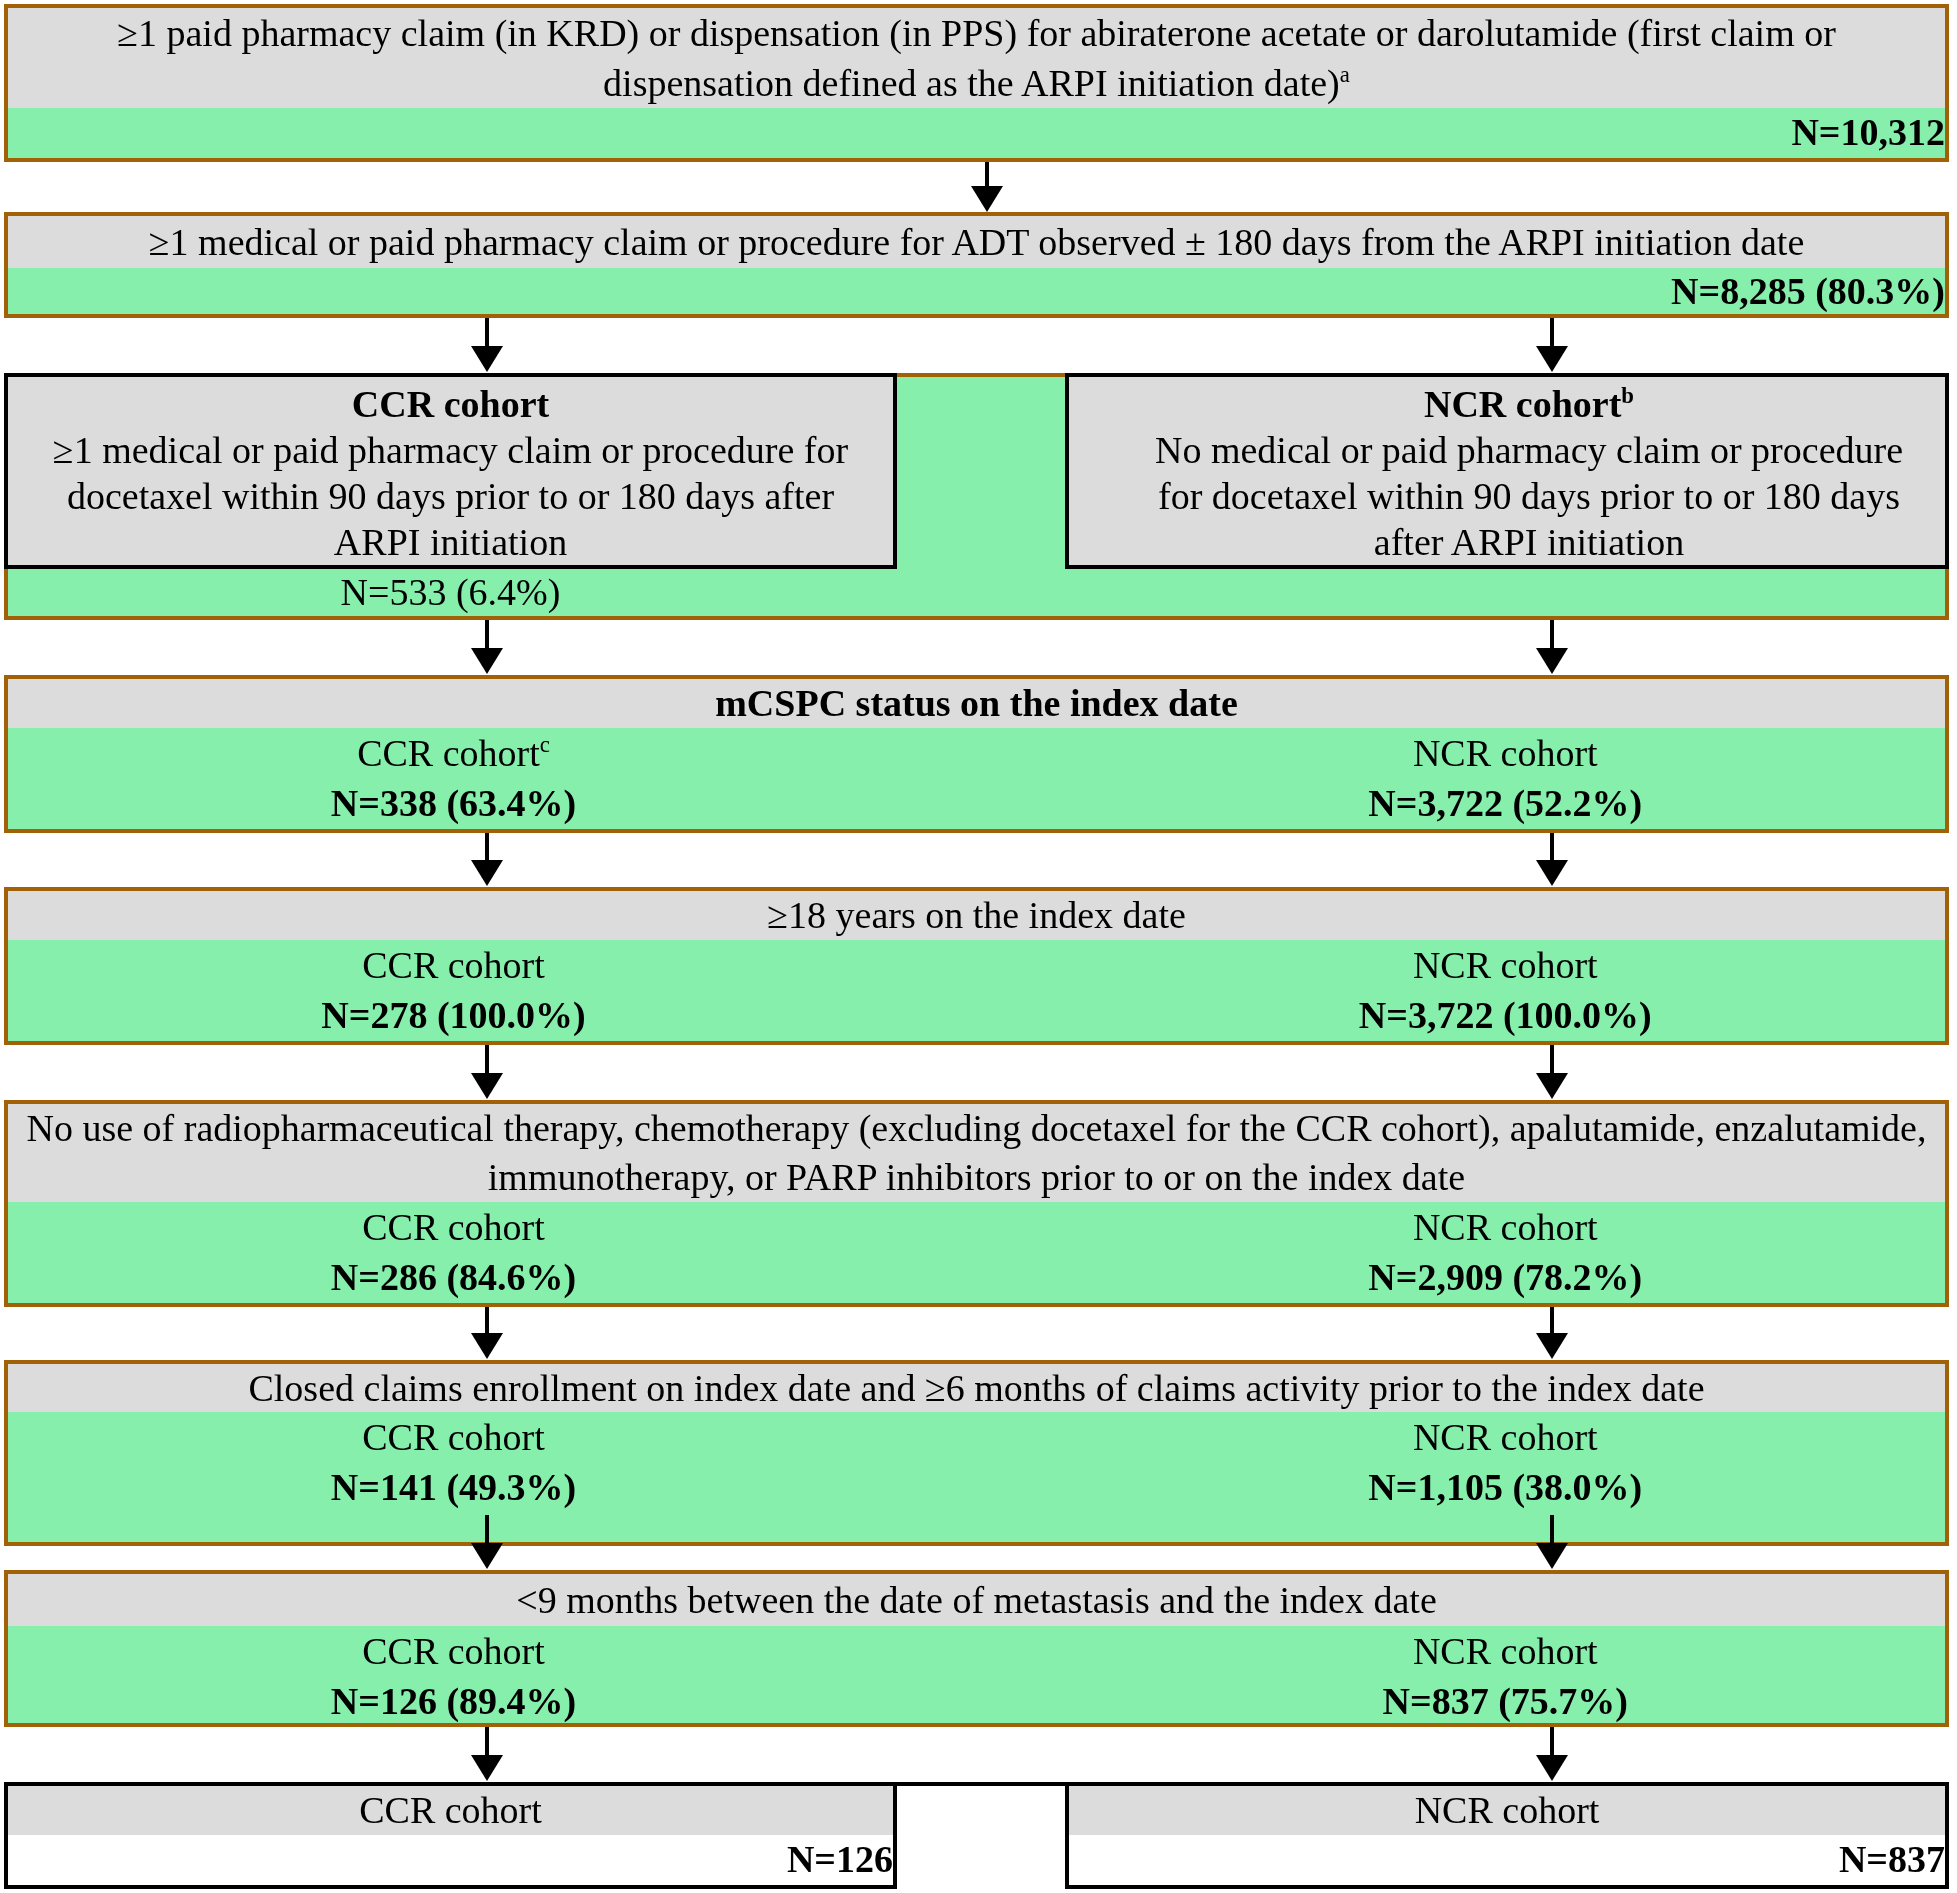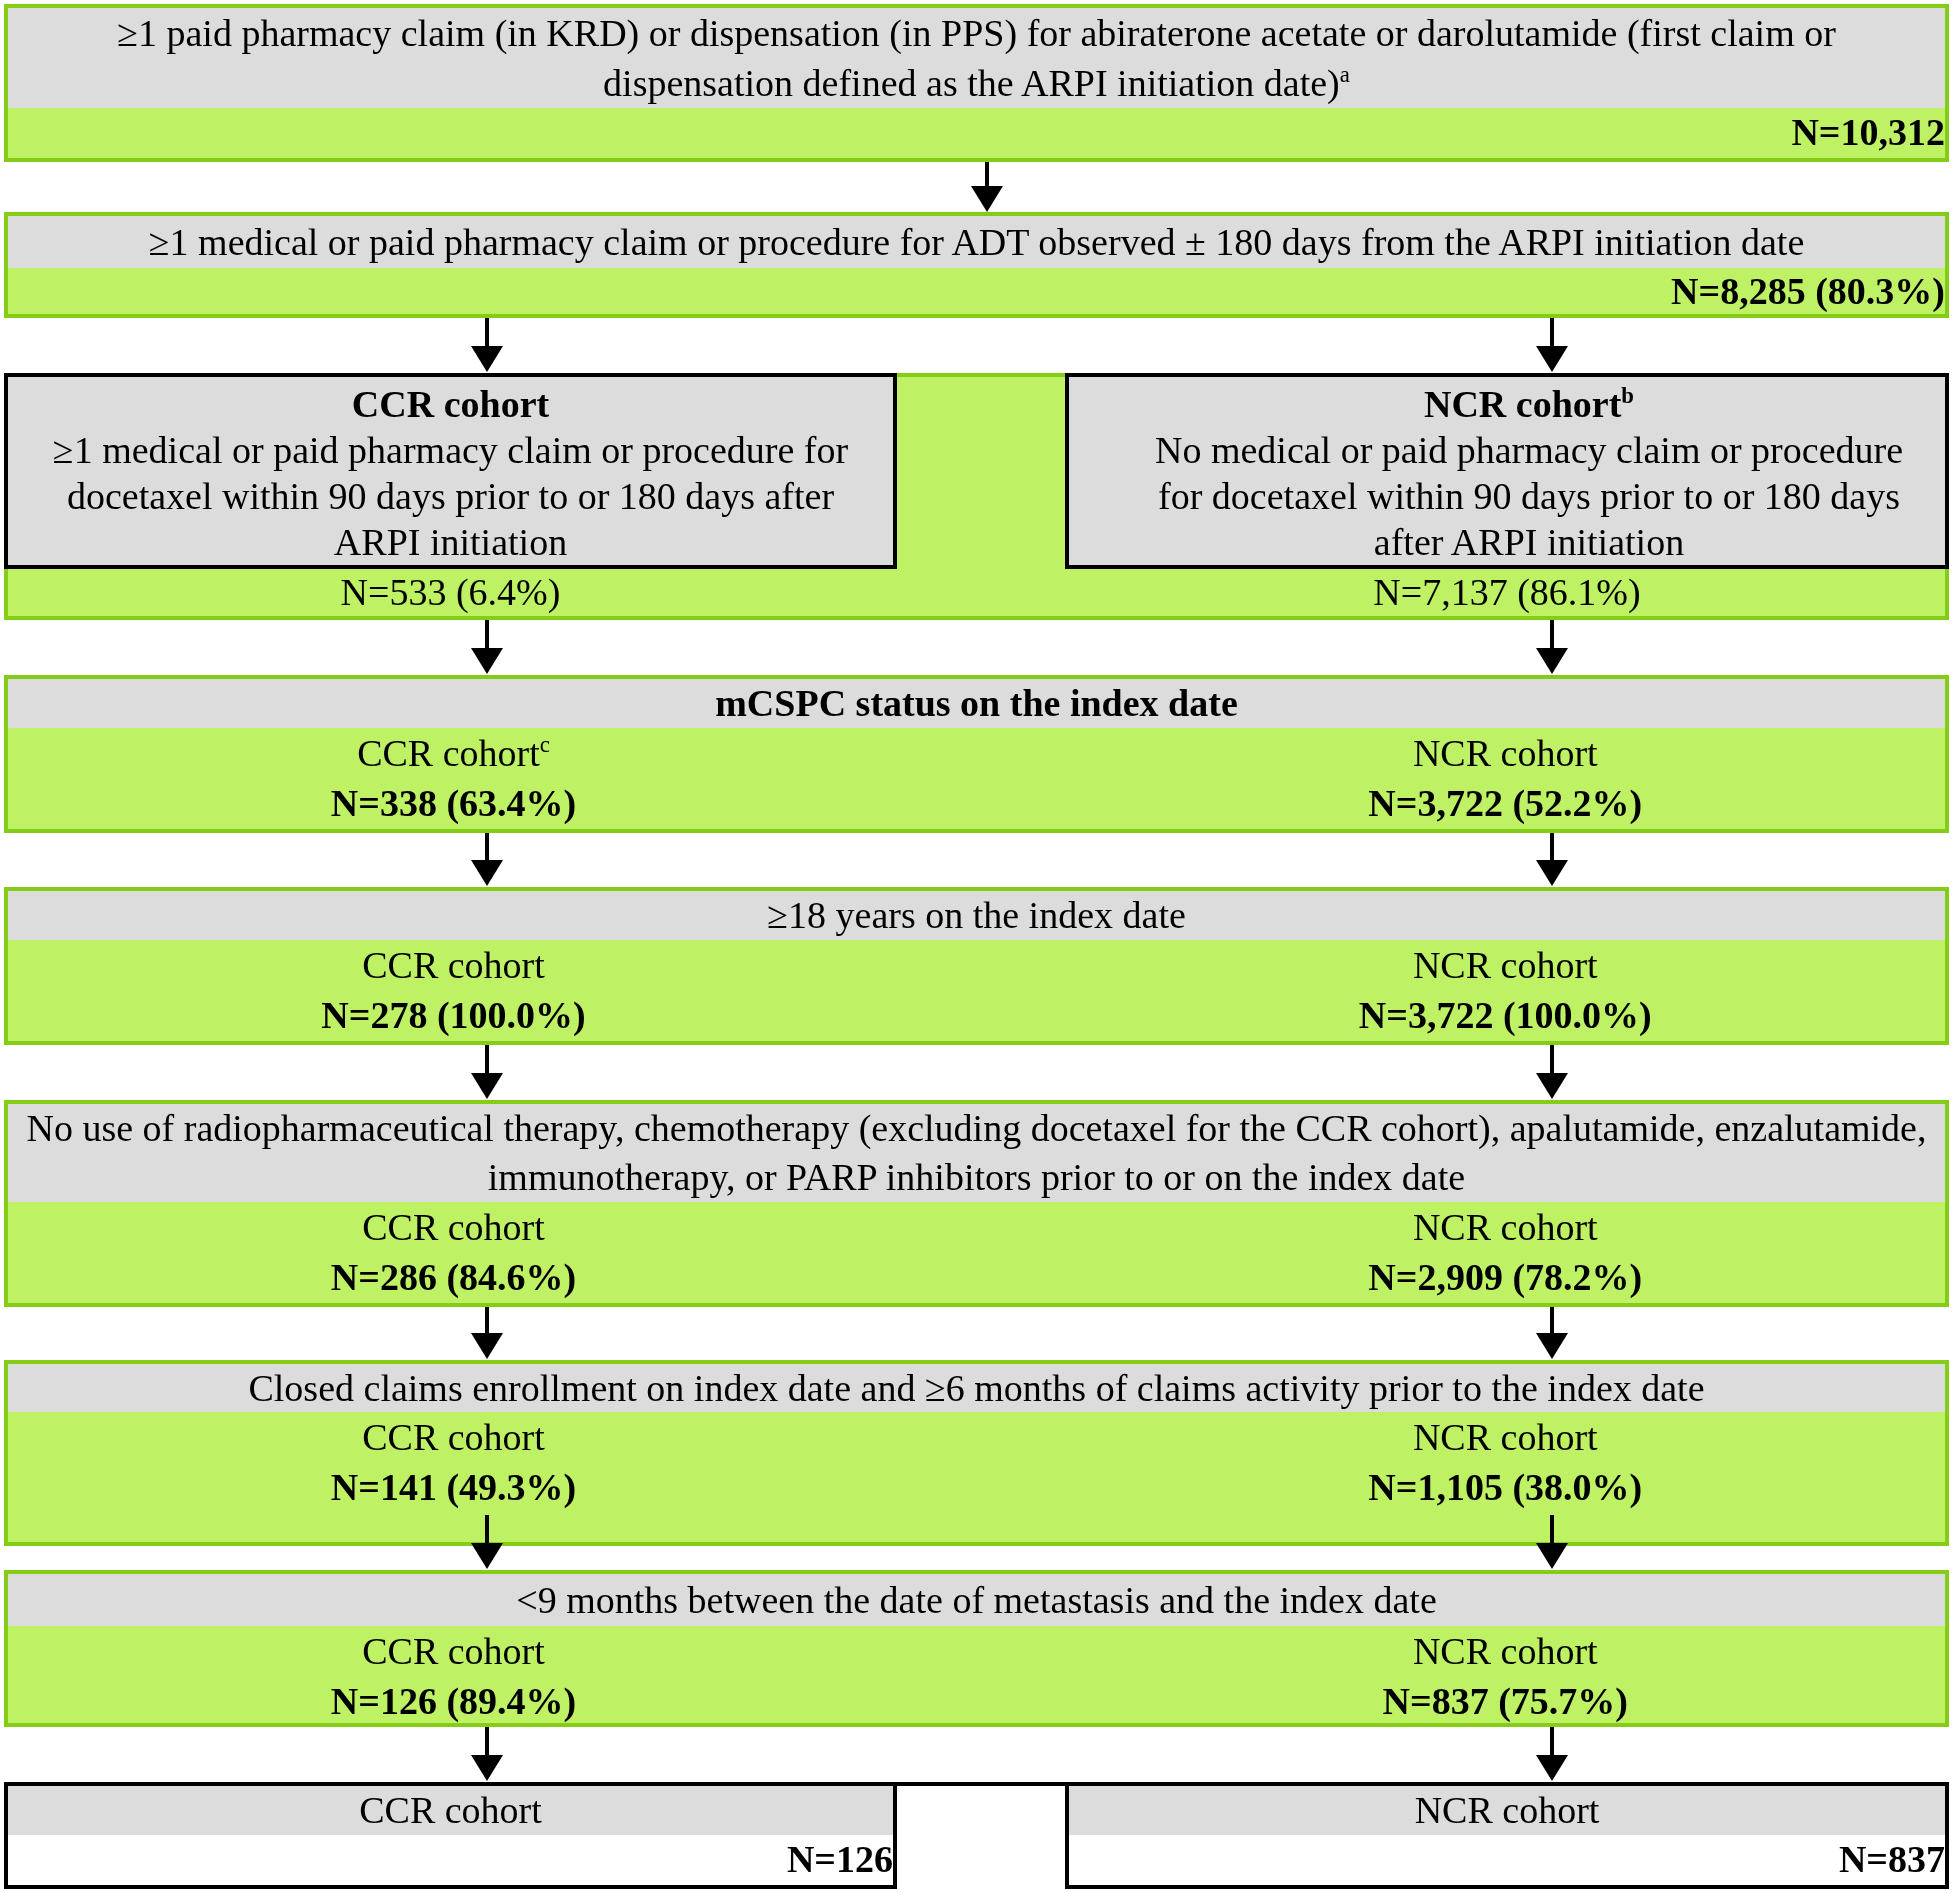--- a/index.html
+++ b/index.html
@@ -7,22 +7,22 @@
     position:relative;
     width:1957px; height:1893px;
     background:#ffffff;
     font-family:"Liberation Serif","DejaVu Serif",serif;
     font-size:38px;
     color:#000;
   }
   .box {
     position:absolute;
     box-sizing:border-box;
-    border:4px solid #84cc16;
-    background:#bef264;
+    border:4px solid #a16207;
+    background:#86efac;
     text-align:center;
   }
   .band {
     background:#dcdcdc;
     display:flex;
     align-items:center;
     justify-content:center;
     padding:0 10px;
   }
   .crit { line-height:50px; }
@@ -120,21 +120,20 @@
   <div class="box" style="left:4px; top:373px; width:1945px; height:247px;">
     <div class="graybox" style="left:-4px; width:893px;">
       <div class="cohort-title"><span>CCR cohort</span></div>
       <div class="cohort-body">≥1 medical or paid pharmacy claim or procedure for docetaxel within 90 days prior to or 180 days after ARPI initiation</div>
     </div>
     <div class="graybox" style="right:-4px; width:884px;padding-left:44px;">
       <div class="cohort-title"><span>NCR cohort</span><sup>b</sup></div>
       <div class="cohort-body">No medical or paid pharmacy claim or procedure for docetaxel within 90 days prior to or 180 days after ARPI initiation</div>
     </div>
     <div class="split-n" style="left:-4px; width:893px;">N=533 (6.4%)</div>
-    <div class="split-n" style="right:-4px; width:884px;">N=7,137 (86.1%)</div>
   </div>
 
   <div class="arrow" style="left:471px; top:620px; height:54px;">
     <div class="shaft"></div>
       <div class="head"></div>
   </div>
   <div class="arrow" style="left:1536px; top:620px; height:54px;">
     <div class="shaft"></div>
       <div class="head"></div>
   </div>

